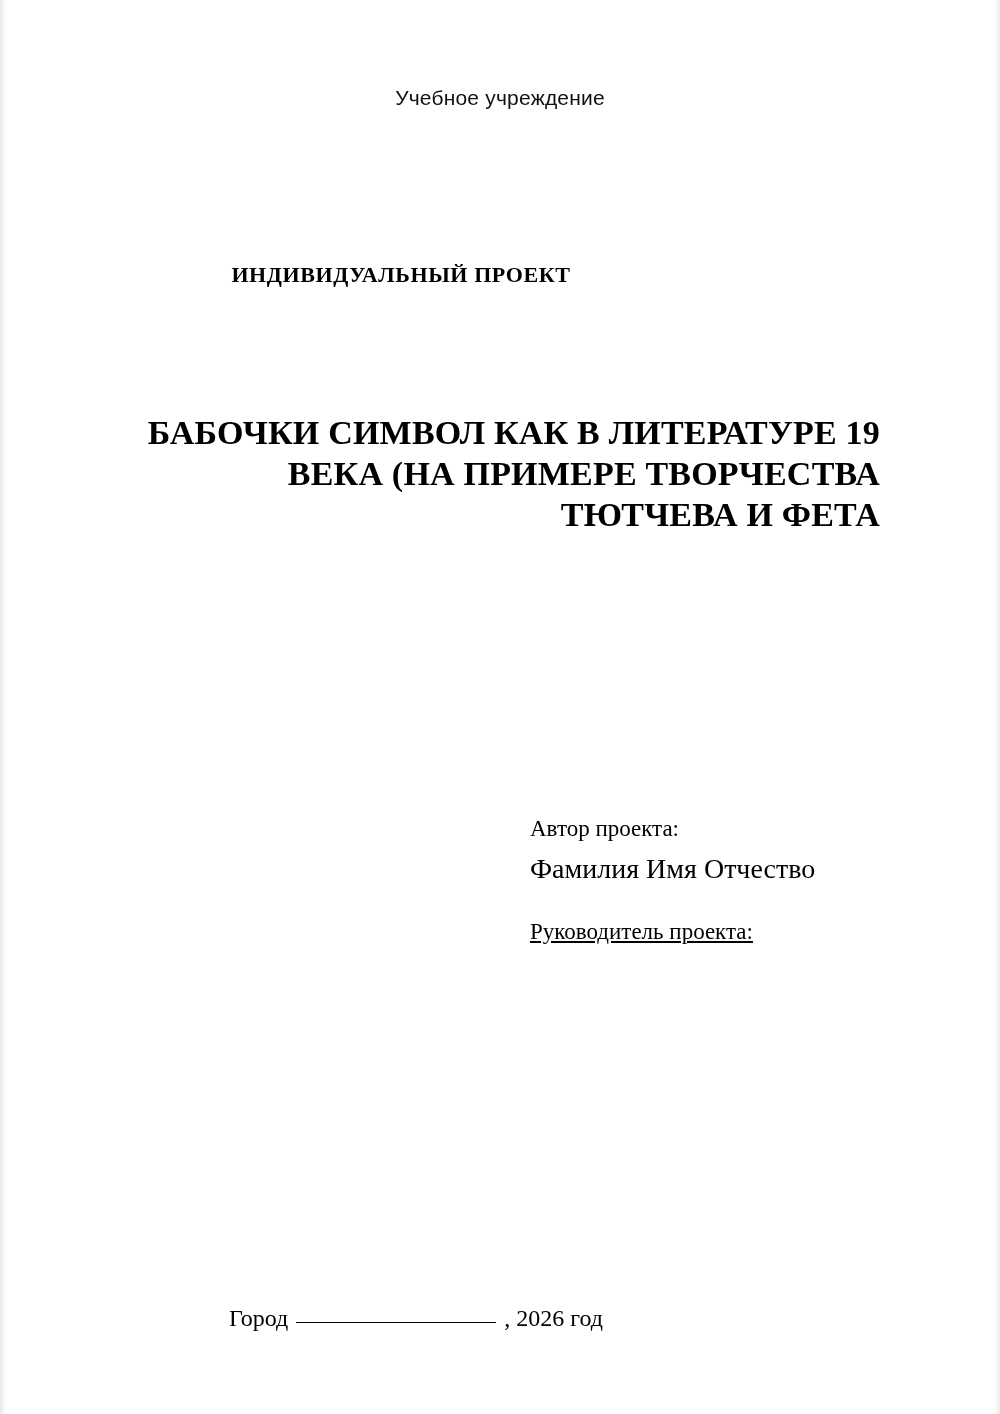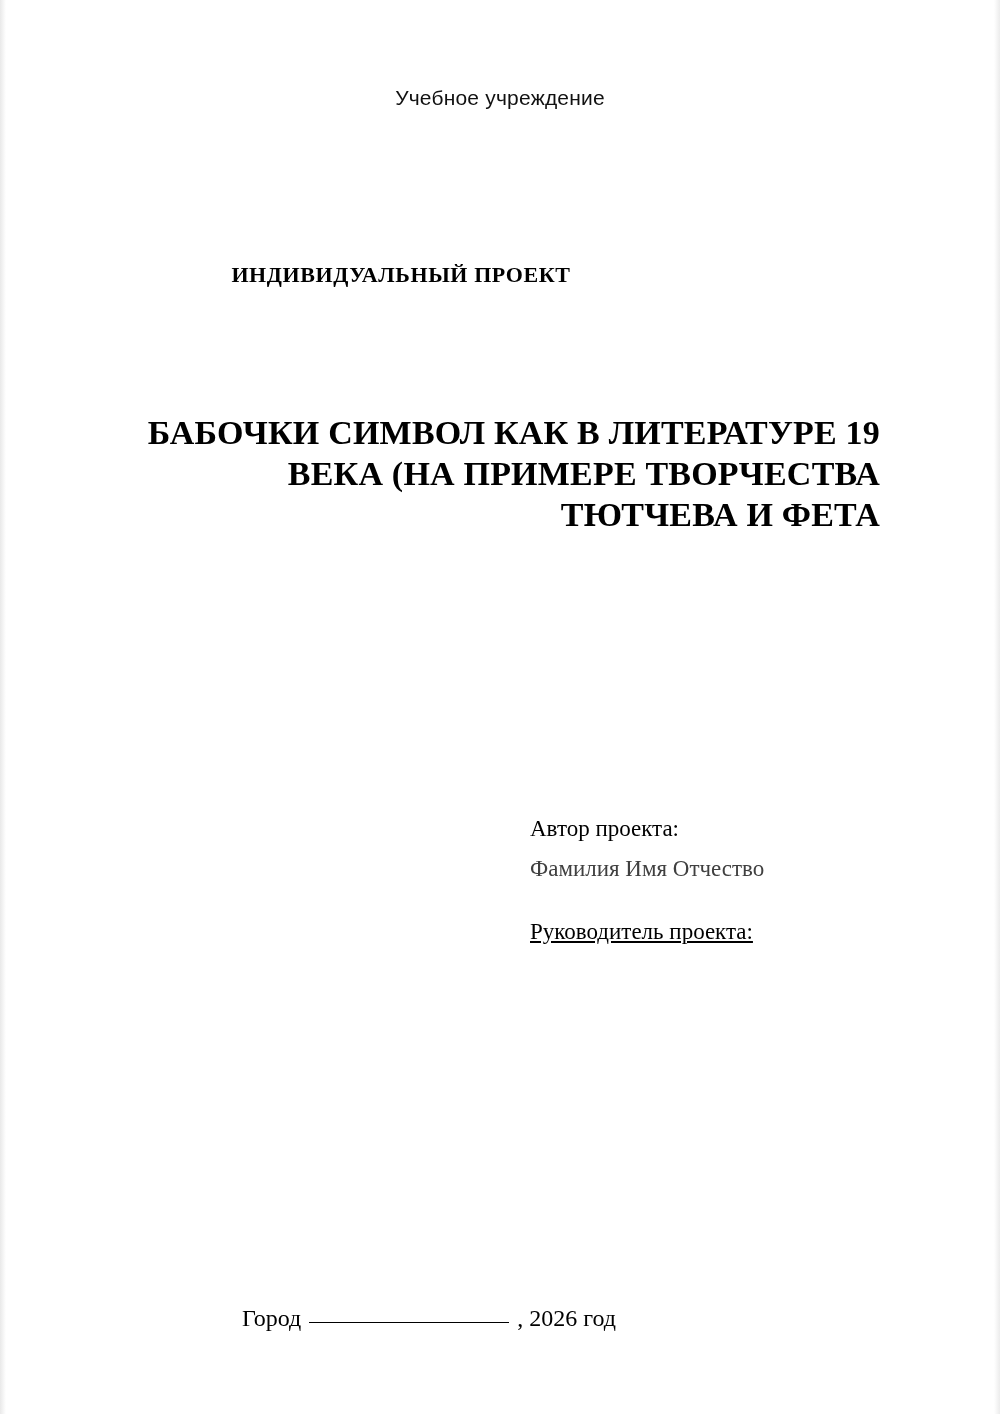--- a/index.html
+++ b/index.html
@@ -84,44 +84,43 @@
     width: 400px;
     text-align: left;
     margin-top: 28px;
   }
   .sig-label {
     font-size: 23px;
     line-height: 30px;
     color: #000000;
   }
   .sig-value {
-    font-size: 23px;
+    font-size: 28px;
     line-height: 31px;
-    color: #404040;
+    color: #000000;
   }
   .sig-group {
     margin-bottom: 33px;
   }
   .sig-group:last-child {
     margin-bottom: 0;
     text-decoration: underline;
   }
   .sig-label-spacer {
     height: 9px;
   }
 
   .footer {
     position: absolute;
     bottom: 82px;
     left: 0;
     width: 832px;
     text-align: center;
     font-size: 24px;
     color: #000000;
-    padding-left: 13px;
   }
   .footer .rule {
     display: inline-block;
     width: 200px;
     border-bottom: 1.5px solid #000000;
     margin: 0 2px;
     transform: translateY(-3px);
   }
 </style>
 </head>

